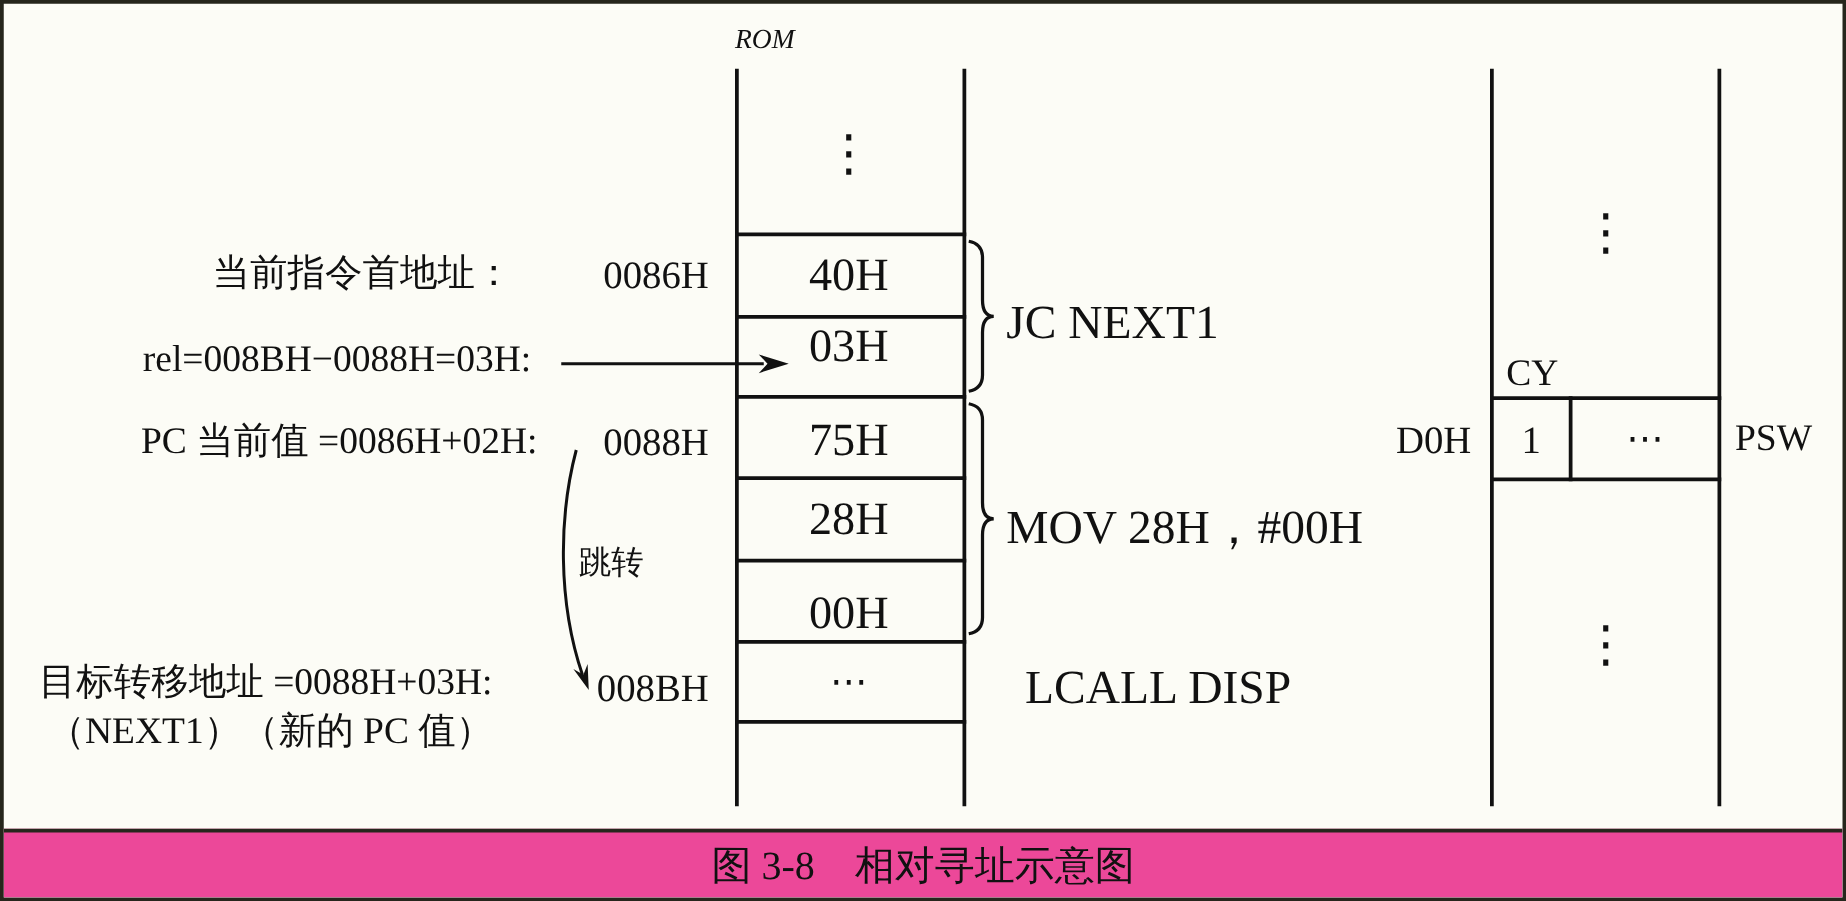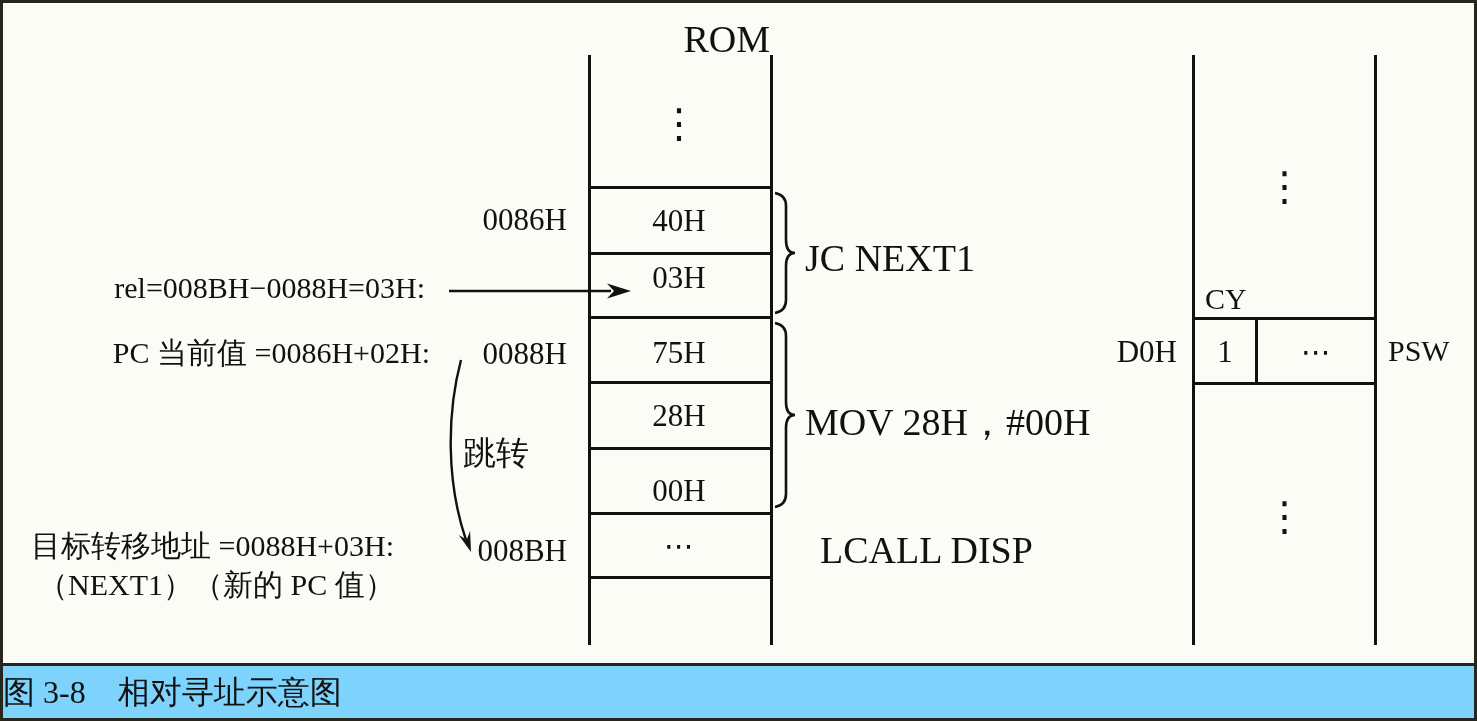--- a/index.html
+++ b/index.html
@@ -12,43 +12,43 @@
     overflow:hidden;
     font-family:"Liberation Serif","DejaVu Serif",serif;
     color:#111;
   }
   .abs{position:absolute;}
   .vline{position:absolute;width:3px;background:#111;}
   .hline{position:absolute;height:3px;background:#111;}
   .cell{
     position:absolute;left:585px;width:182px;
     display:flex;align-items:center;justify-content:center;
-    font-size:31px;line-height:1;
+    font-size:37px;line-height:1;
   }
   .hdr{
-    position:absolute;text-align:right;
-    font-size:38px;line-height:1;
+    position:absolute;text-align:left;
+    font-size:22px;line-height:1;font-style:italic;
   }
   .lbl{
     position:absolute;font-size:30px;line-height:1;white-space:nowrap;
   }
   .val{
     position:absolute;font-size:31px;line-height:1;white-space:nowrap;text-align:right;
   }
   .instr{
     position:absolute;font-size:38px;line-height:1;white-space:nowrap;
   }
   .dots{font-family:"DejaVu Sans",sans-serif;}
   .vdots{font-size:40px;}
   .hdots{font-size:30px;}
   .caption-band{
     position:absolute;left:0;right:0;top:660px;bottom:0;
-    background:#7dd3fc;
+    background:#ec4899;
     border-top:3px solid #26261c;
-    display:flex;align-items:center;justify-content:flex-start;
+    display:flex;align-items:center;justify-content:center;
   }
   .caption-text{font-size:32px;line-height:1;white-space:nowrap;}
   svg.overlay{position:absolute;left:0;top:0;pointer-events:none;}
 </style>
 </head>
 <body>
 
 <div class="stage">
 
   <div class="hdr" style="left:585px;top:17px;width:182px;">ROM</div>
@@ -82,28 +82,29 @@
   <div class="abs dots vdots" style="left:1189px;top:160px;width:185px;text-align:center;">⋮</div>
   <div class="lbl" style="left:1202px;top:281px;">CY</div>
 
   <div class="val" style="right:297px;top:333px;">D0H</div>
   <div class="abs" style="left:1192px;top:317px;width:60px;height:62px;display:flex;align-items:center;justify-content:center;font-size:31px;line-height:1;">1</div>
   <div class="abs dots hdots" style="left:1255px;top:317px;width:116px;height:62px;display:flex;align-items:center;justify-content:center;">⋯</div>
   <div class="lbl" style="left:1385px;top:333px;">PSW</div>
 
   <div class="abs dots vdots" style="left:1189px;top:490px;width:185px;text-align:center;">⋮</div>
 
+  <div class="lbl" style="right:1064px;top:201px;">当前指令首地址：</div>
   <div class="val" style="right:907px;top:201px;">0086H</div>
 
   <div class="lbl" style="right:1049px;top:270px;">rel=008BH−0088H=03H:</div>
 
   <div class="lbl" style="right:1044px;top:335px;">PC 当前值 =0086H+02H:</div>
   <div class="val" style="right:907px;top:335px;">0088H</div>
 
-  <div class="lbl" style="left:460px;top:434px;font-size:33px;">跳转</div>
+  <div class="lbl" style="left:460px;top:434px;font-size:26px;">跳转</div>
 
   <div class="lbl" style="left:28px;top:528px;">目标转移地址 =0088H+03H:</div>
   <div class="val" style="right:907px;top:532px;">008BH</div>
   <div class="lbl" style="left:35px;top:567px;">（NEXT1）（新的 PC 值）</div>
 
   <div class="instr" style="left:802px;top:236px;">JC NEXT1</div>
   <div class="instr" style="left:802px;top:400px;">MOV 28H，#00H</div>
   <div class="instr" style="left:787px;top:528px;margin-left:30px;">LCALL DISP</div>
 
   <svg class="overlay" width="1477" height="721" viewBox="0 0 1477 721">

